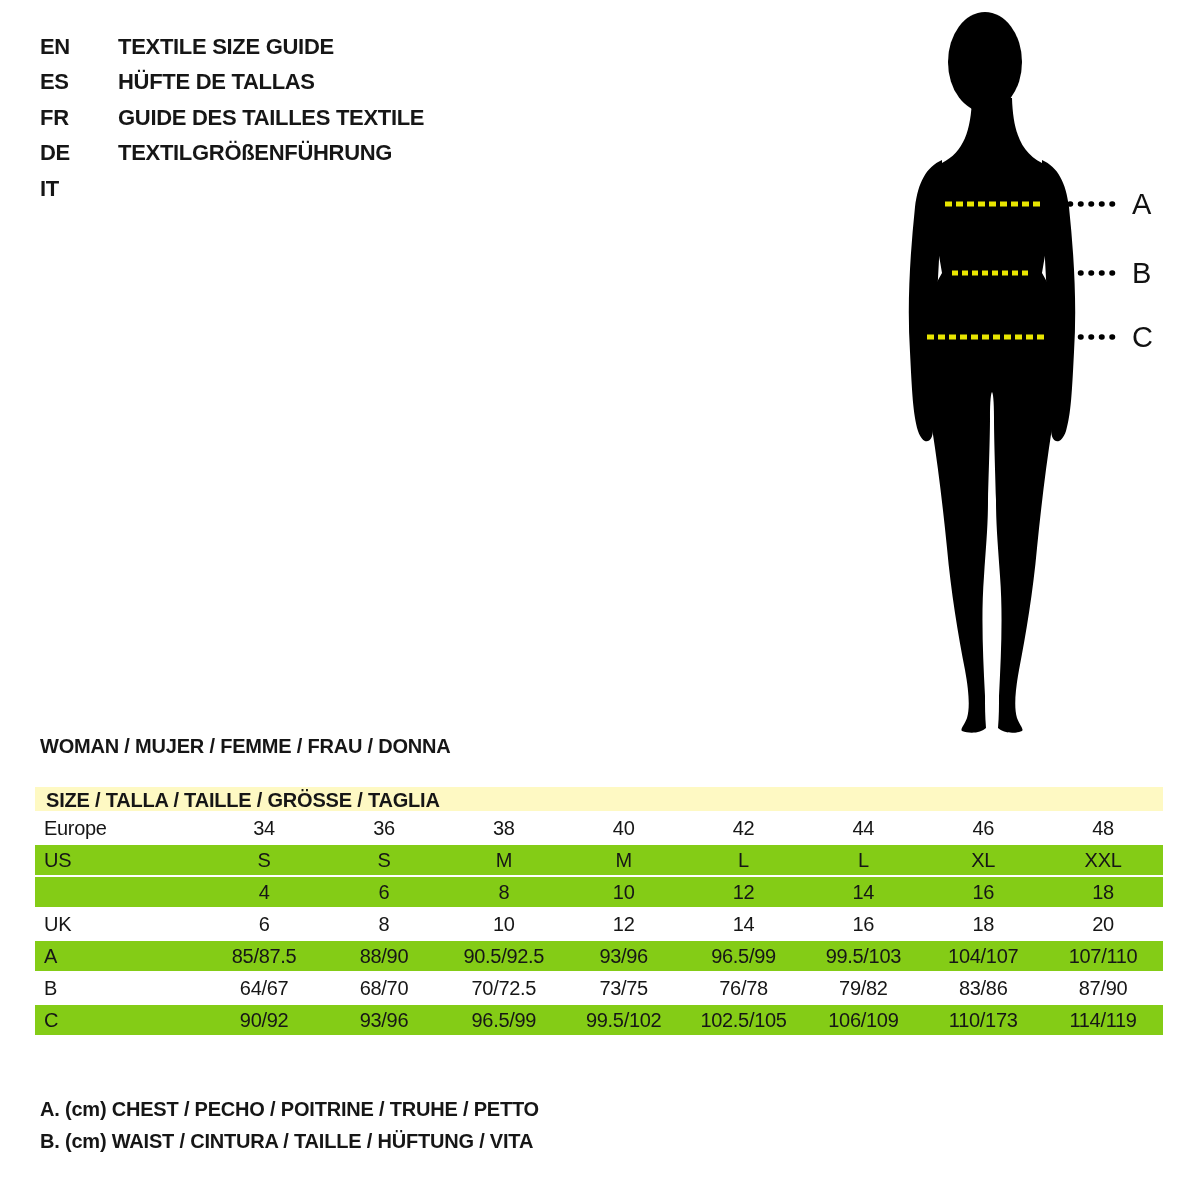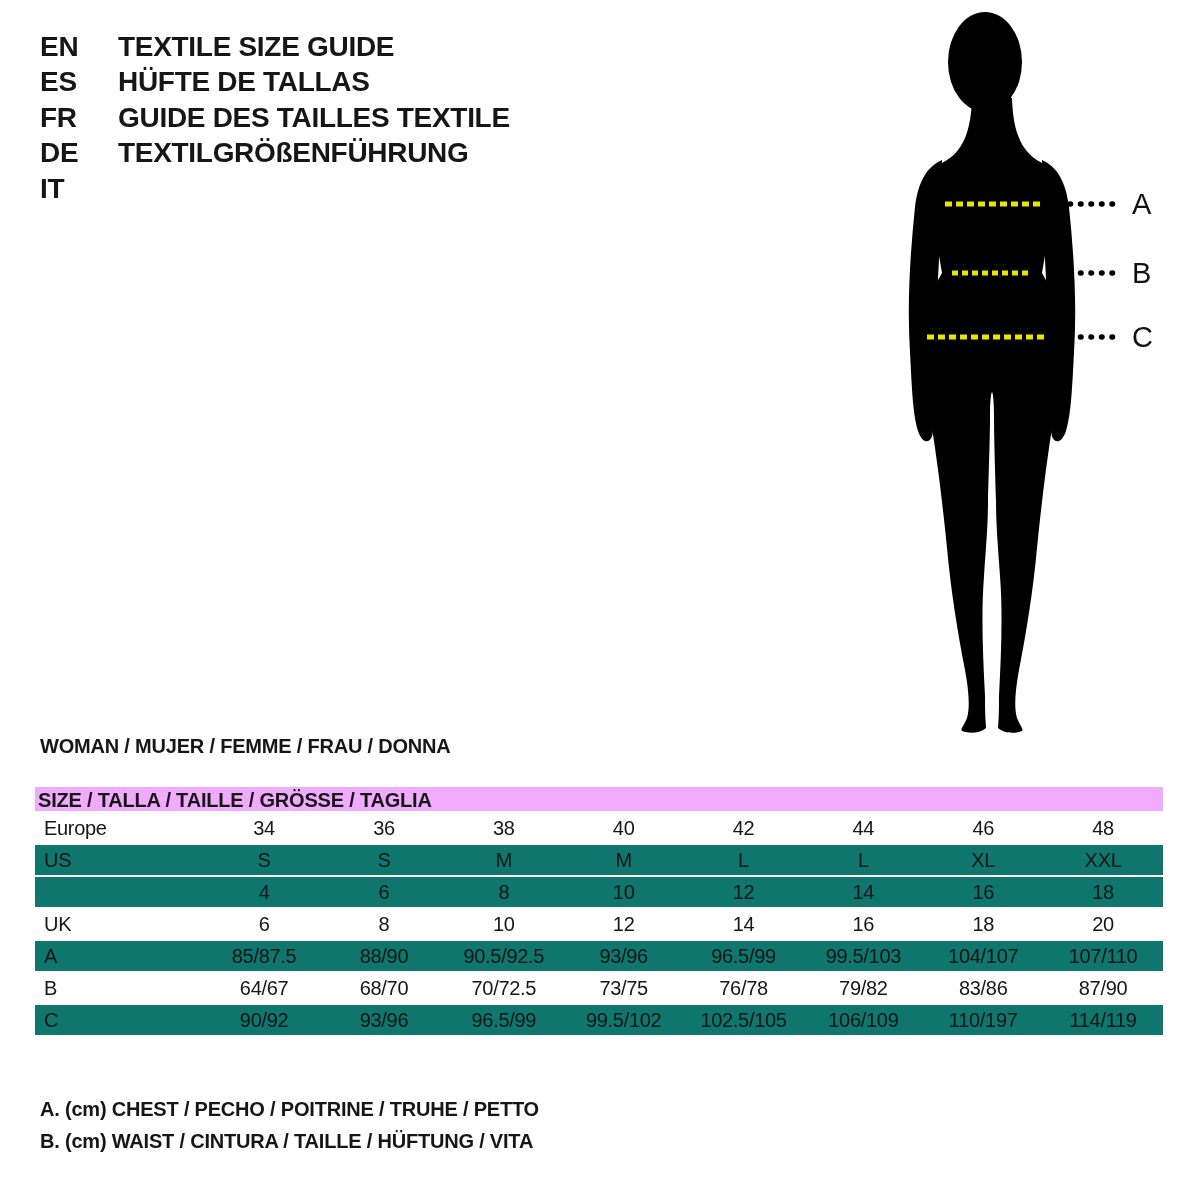--- a/index.html
+++ b/index.html
@@ -6,41 +6,41 @@
   body{
     width:1200px;height:1200px;background:#ffffff;
     font-family:"Liberation Sans", sans-serif;color:#161616;
     -webkit-font-smoothing:antialiased;
   }
   .page{position:relative;width:1200px;height:1200px;overflow:hidden;background:#fff;}
 
   
   .lang-block{position:absolute;left:40px;top:29px;}
   .lang-row{display:flex;height:35.5px;align-items:center;
-    font-weight:bold;font-size:28px;letter-spacing:-0.3px;}
+    font-weight:bold;font-size:22px;letter-spacing:-0.3px;}
   .lang-row .code{width:78px;flex:0 0 78px;}
   .lang-row .title{white-space:nowrap;}
 
   
   .figure{position:absolute;left:880px;top:0;width:320px;height:740px;}
   .figure svg{display:block;}
   .measure-label{font-family:"Liberation Sans",sans-serif;font-size:29px;fill:#111;}
 
   
   .section-title{position:absolute;left:40px;top:735px;
     font-size:20px;font-weight:bold;letter-spacing:-0.2px;}
 
   
   .size-table{position:absolute;left:35px;top:787px;width:1128px;font-size:20px;}
-  .thead{background:#f0abfc;height:26px;line-height:26px;padding-left:3px;
+  .thead{background:#fef9c3;height:26px;line-height:26px;padding-left:11px;
     font-weight:bold;box-sizing:border-box;border-bottom:2px solid #fff;
     letter-spacing:-0.2px;}
   .trow{display:grid;grid-template-columns:15% repeat(8,1fr);height:32px;
     align-items:center;box-sizing:border-box;border-bottom:2px solid #fff;}
-  .trow.shade{background:#0f766e;}
+  .trow.shade{background:#84cc16;}
   .cell{text-align:center;letter-spacing:-0.3px;}
   .cell.label{text-align:left;padding-left:9px;}
 
   
   .legend{position:absolute;left:40px;top:1094px;font-weight:bold;
     font-size:20px;line-height:31.5px;letter-spacing:-0.2px;}
   .legend-line{white-space:nowrap;}
 </style>
 </head>
 <body>
@@ -215,21 +215,21 @@
     </div>
 
     <div class="trow shade">
       <span class="cell label">C</span>
       <span class="cell">90/92</span>
       <span class="cell">93/96</span>
       <span class="cell">96.5/99</span>
       <span class="cell">99.5/102</span>
       <span class="cell">102.5/105</span>
       <span class="cell">106/109</span>
-      <span class="cell">110/197</span>
+      <span class="cell">110/173</span>
       <span class="cell">114/119</span>
     </div>
   </div>
 
   <div class="legend">
     <div class="legend-line">A. (cm) CHEST / PECHO / POITRINE / TRUHE / PETTO</div>
     <div class="legend-line">B. (cm) WAIST / CINTURA / TAILLE / HÜFTUNG / VITA</div>
   </div>
 
 </div>

